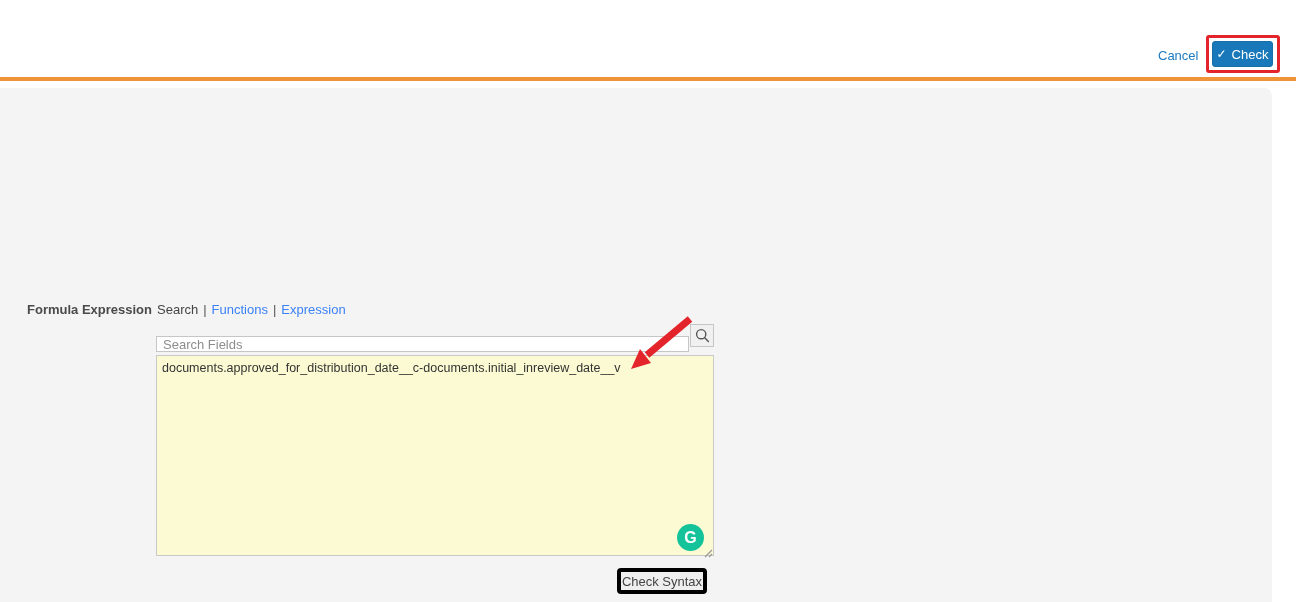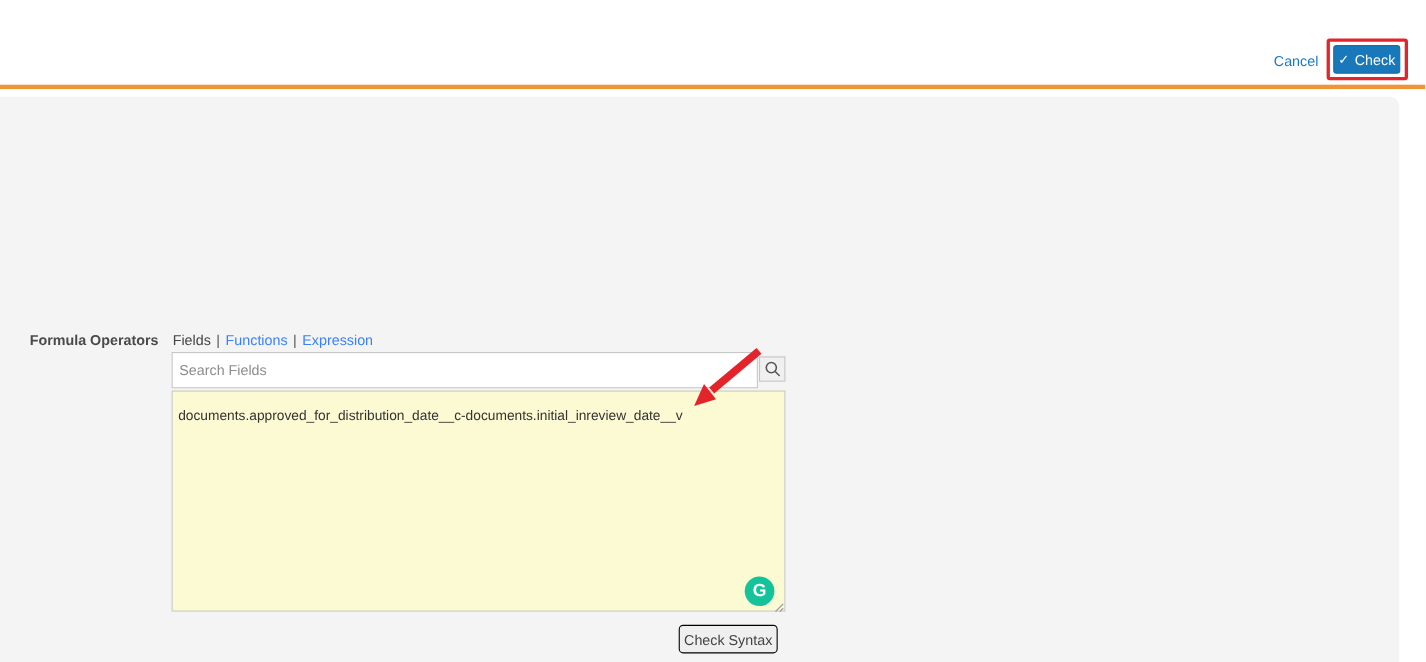--- a/index.html
+++ b/index.html
@@ -90,22 +90,22 @@
     display: inline-flex;
     gap: 5px;
     align-items: baseline;
   }
   .type-tabs .tab-active { color: #444444; cursor: pointer; }
   .type-tabs .tab-link { color: #3b82f6; cursor: pointer; }
   .type-tabs .tab-sep { color: #555555; }
 
   .search-input {
     position: absolute;
-    left: 156px; top: 320px;
-    width: 533px; height: 33px;
+    left: 156px; top: 336px;
+    width: 533px; height: 16px;
     border: 1px solid #c6c6c6;
     background: #ffffff;
     font-family: "Liberation Sans", sans-serif;
     font-size: 13px;
     color: #3b82f6;
     padding: 0 6px;
     outline: none;
     border-radius: 0;
   }
   .search-input::placeholder { color: #8d8d8d; opacity: 1; }
@@ -125,21 +125,21 @@
 
   .formula-textarea {
     position: absolute;
     left: 156px; top: 355px;
     width: 558px; height: 201px;
     background: #fcfad2;
     border: 1px solid #c9c9c9;
     font-family: "Liberation Sans", sans-serif;
     font-size: 12.5px;
     color: #333333;
-    padding: 14px 5px;
+    padding: 4px 5px;
     resize: none;
     outline: none;
     overflow: hidden;
     line-height: 1.35;
   }
 
   .grammarly-badge {
     position: absolute;
     left: 677px; top: 524px;
     width: 27px; height: 27px;
@@ -161,21 +161,21 @@
     width: 11px; height: 11px;
     cursor: nwse-resize;
     z-index: 5;
   }
 
   .check-syntax-button {
     position: absolute;
     left: 617px; top: 568px;
     width: 90px; height: 26px;
     background: #efefef;
-    border: 1px solid #000000;
+    border: 4px solid #000000;
     border-radius: 4px;
     font-family: "Liberation Sans", sans-serif;
     font-size: 13px;
     color: #444444;
     cursor: pointer;
   }
 
   .arrow-annotation {
     position: absolute;
     top: 0; left: 0;
@@ -196,24 +196,24 @@
       <span>Check</span>
     </div>
   </div>
 
   <div class="save-highlight"></div>
 
   <div class="accent-divider"></div>
 
   <div class="main-panel"></div>
 
-  <div class="formula-label">Formula Operators</div>
+  <div class="formula-label">Formula Expression</div>
 
   <div class="type-tabs">
-    <span class="tab-active">Fields</span>
+    <span class="tab-active">Search</span>
     <span class="tab-sep">|</span>
     <span class="tab-link">Functions</span>
     <span class="tab-sep">|</span>
     <span class="tab-link">Expression</span>
   </div>
 
   <input class="search-input" type="text" placeholder="Search Fields" style="">
 
   <button class="search-button">
     <svg width="15" height="15" viewBox="0 0 15 15">

